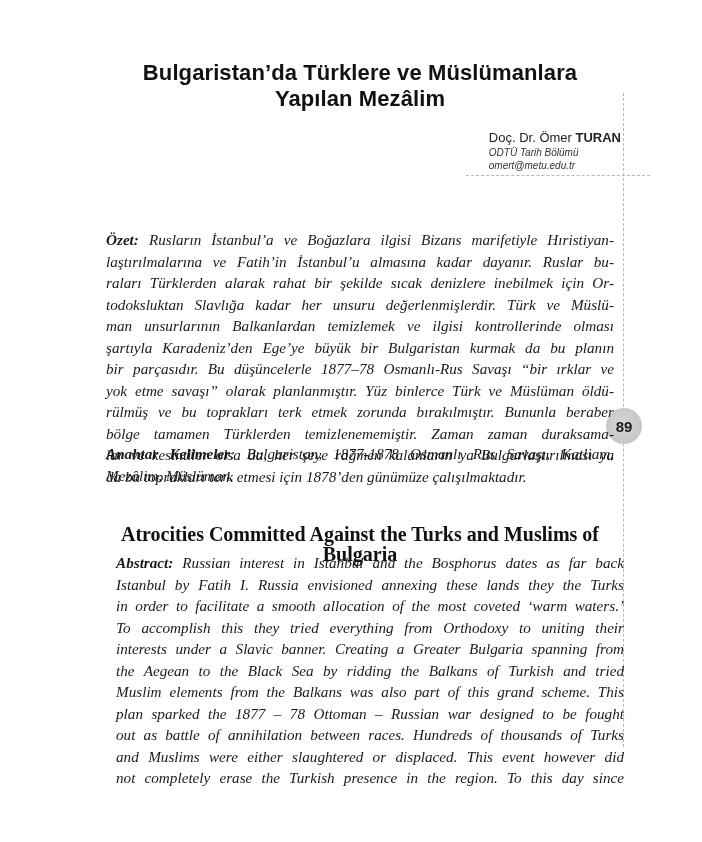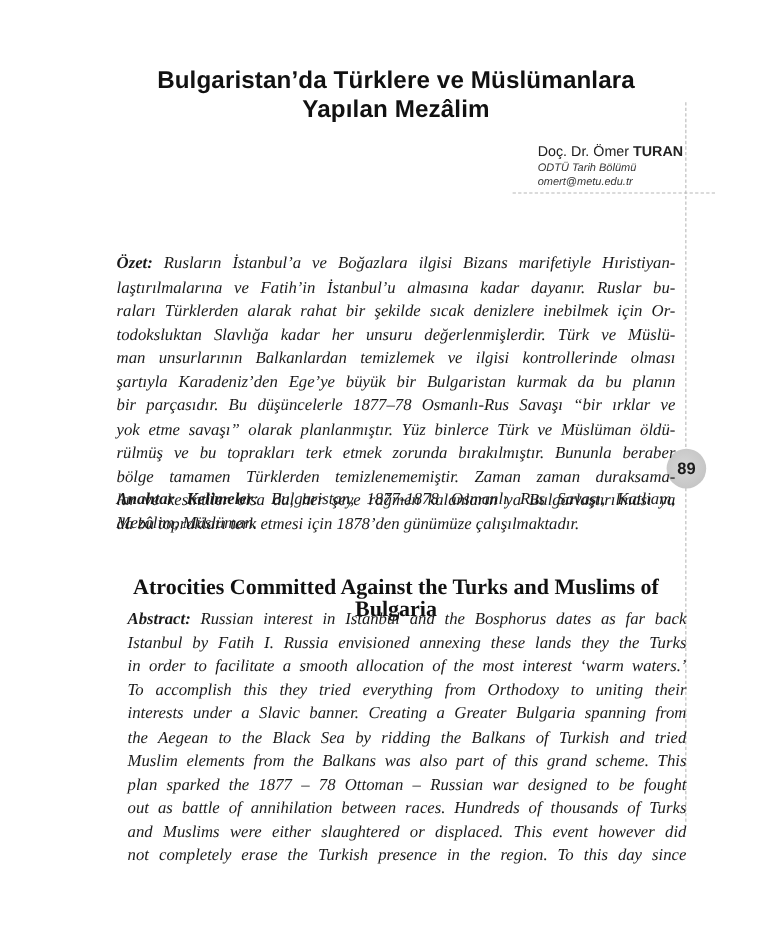--- a/index.html
+++ b/index.html
@@ -157,21 +157,21 @@
 <div class="para keywords">
   <span class="line"><span class="lead">Anahtar Kelimeler</span><span>: Bulgaristan, 1877-1878 Osmanlı Rus Savaşı, Katliam,</span></span>
   <span class="line last">Mezâlim, Müslüman.</span>
 </div>
 
 <div class="en-title">Atrocities Committed Against the Turks and Muslims of Bulgaria</div>
 
 <div class="para abstract">
   <span class="line"><span class="lead">Abstract:</span><span> Russian interest in Istanbul and the Bosphorus dates as far back</span></span>
   <span class="line">Istanbul by Fatih I. Russia envisioned annexing these lands they the Turks</span>
-  <span class="line">in order to facilitate a smooth allocation of the most interest ‘warm waters.’</span>
+  <span class="line">in order to facilitate a smooth allocation of the most coveted ‘warm waters.’</span>
   <span class="line">To accomplish this they tried everything from Orthodoxy to uniting their</span>
   <span class="line">interests under a Slavic banner. Creating a Greater Bulgaria spanning from</span>
   <span class="line">the Aegean to the Black Sea by ridding the Balkans of Turkish and tried</span>
   <span class="line">Muslim elements from the Balkans was also part of this grand scheme. This</span>
   <span class="line">plan sparked the 1877 – 78 Ottoman – Russian war designed to be fought</span>
   <span class="line">out as battle of annihilation between races. Hundreds of thousands of Turks</span>
   <span class="line">and Muslims were either slaughtered or displaced. This event however did</span>
   <span class="line">not completely erase the Turkish presence in the region. To this day since</span>
 </div>
 

